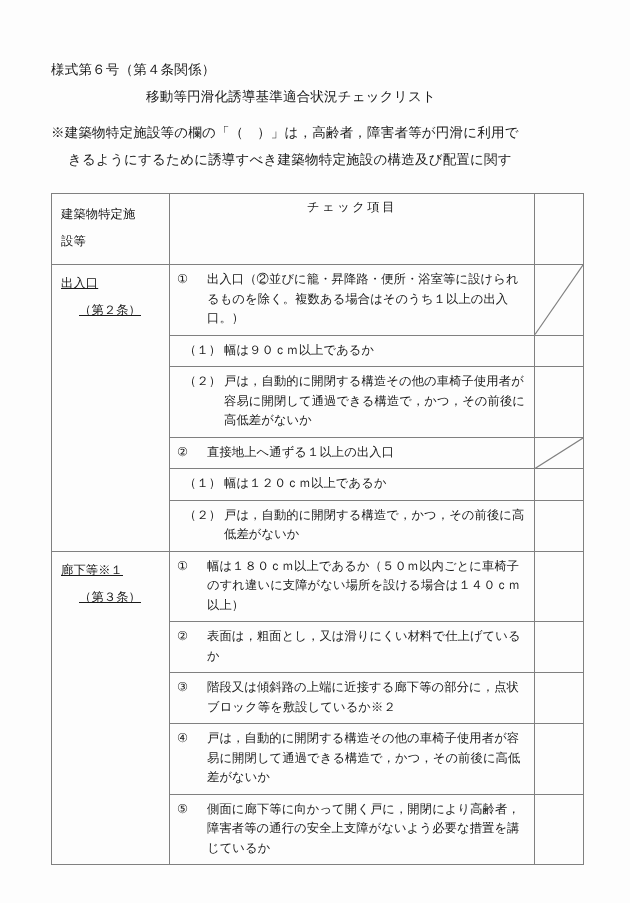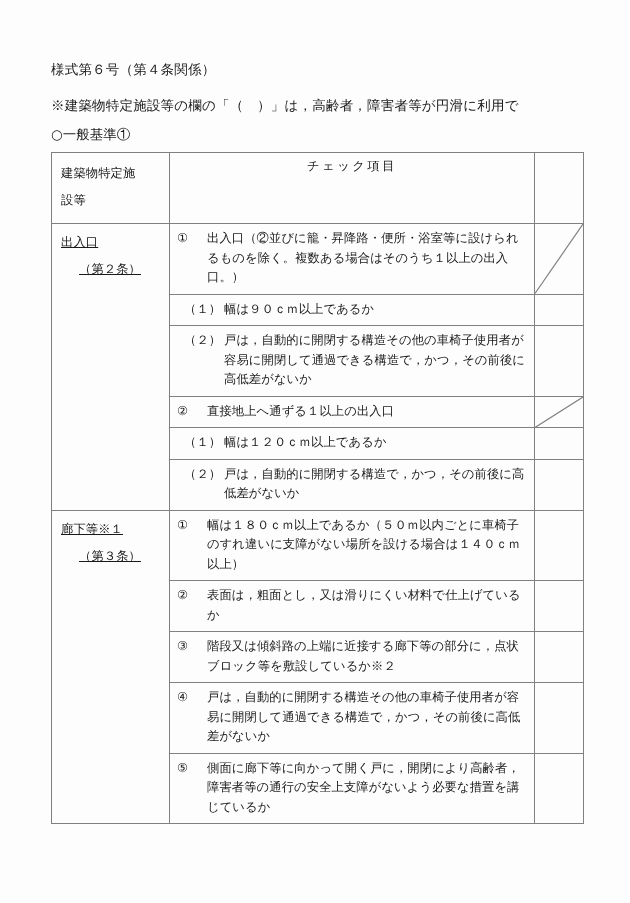--- a/index.html
+++ b/index.html
@@ -60,20 +60,21 @@
 
   table.checklist td {
     border: 1px solid #808080;
     vertical-align: top;
     padding: 0;
   }
 
   
   table.checklist {
     border: 1.6px solid #3a3a3a;
+    margin-top: 20px;
   }
 
   .cell-pad {
     padding: 5px 7px 6px 7px;
     line-height: 19.5px;
     letter-spacing: 0.1px;
   }
 
   
   td.th-facility .cell-pad {
@@ -133,26 +134,27 @@
   }
   td.mark.slash .diag svg { display: block; width: 100%; height: 100%; }
 </style>
 </head>
 <body>
 
 <div class="page">
 
   <div class="doc-head">
     <div class="line-form-no">様式第６号（第４条関係）</div>
+    <div class="line-title">移動等円滑化誘導基準適合状況チェックリスト</div>
     <div class="note-block">
       <div class="note-line">※建築物特定施設等の欄の「（　）」は，高齢者，障害者等が円滑に利用で</div>
+      <div class="note-line indent">きるようにするために誘導すべき建築物特定施設の構造及び配置に関す</div>
     </div>
   </div>
 
-  <div class="section-label">○一般基準①</div>
 
   <table class="checklist">
     <colgroup>
       <col class="c-facility">
       <col class="c-item">
       <col class="c-mark">
     </colgroup>
     <tbody id="table-body">
         <tr>
           <td class="th-facility">

